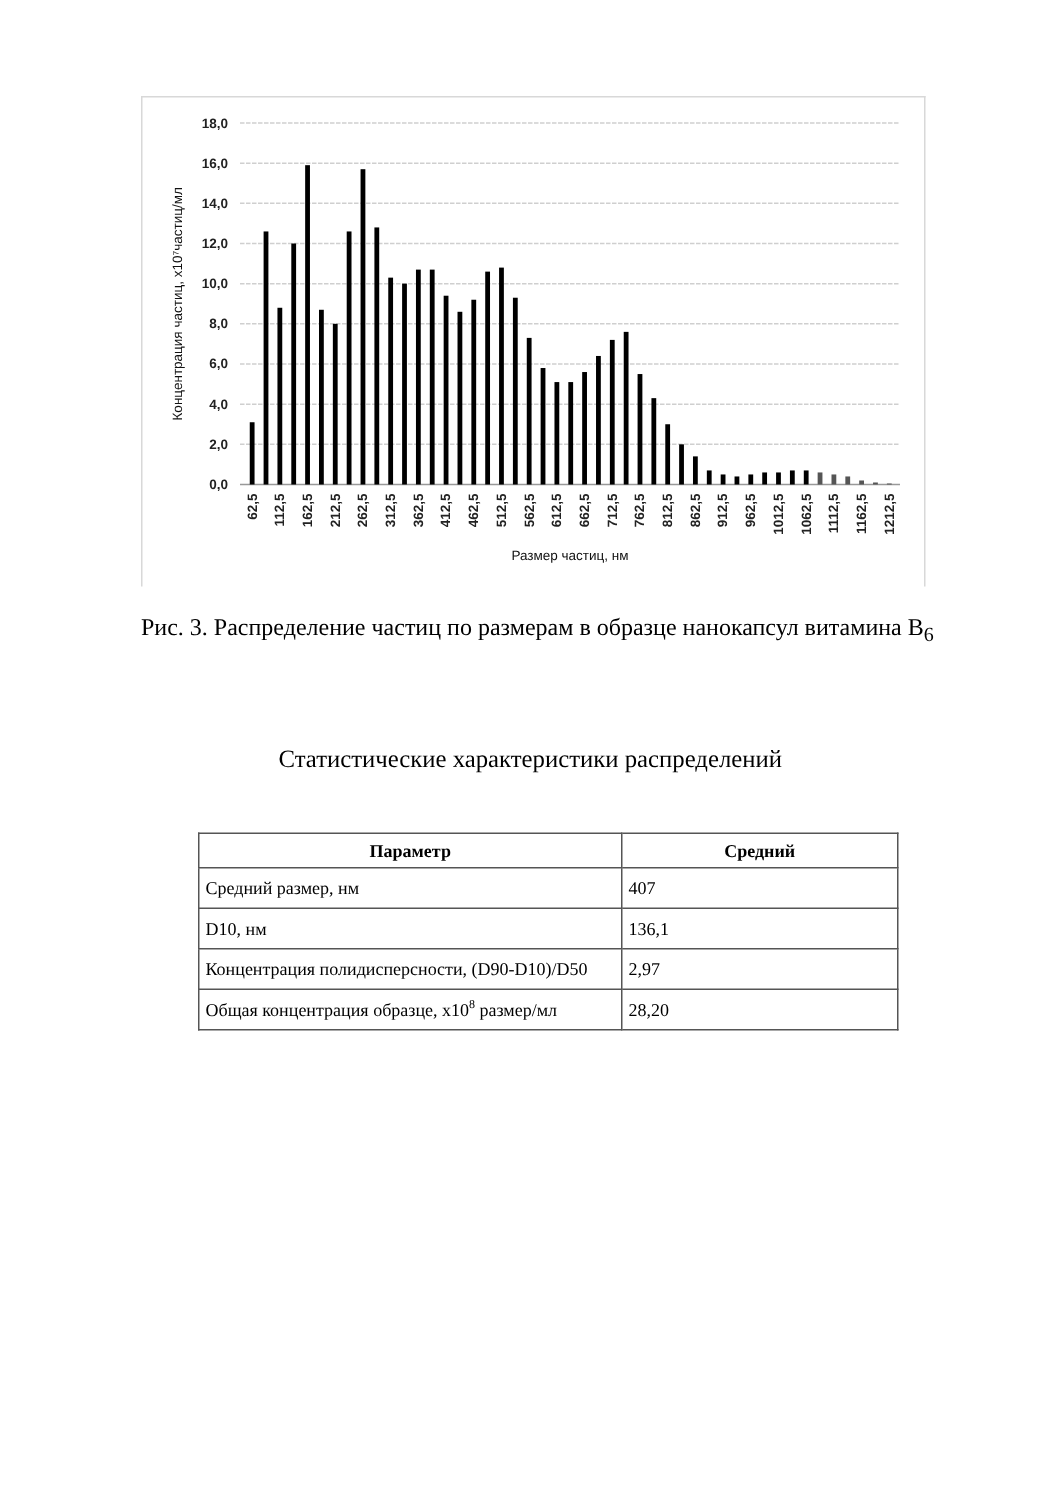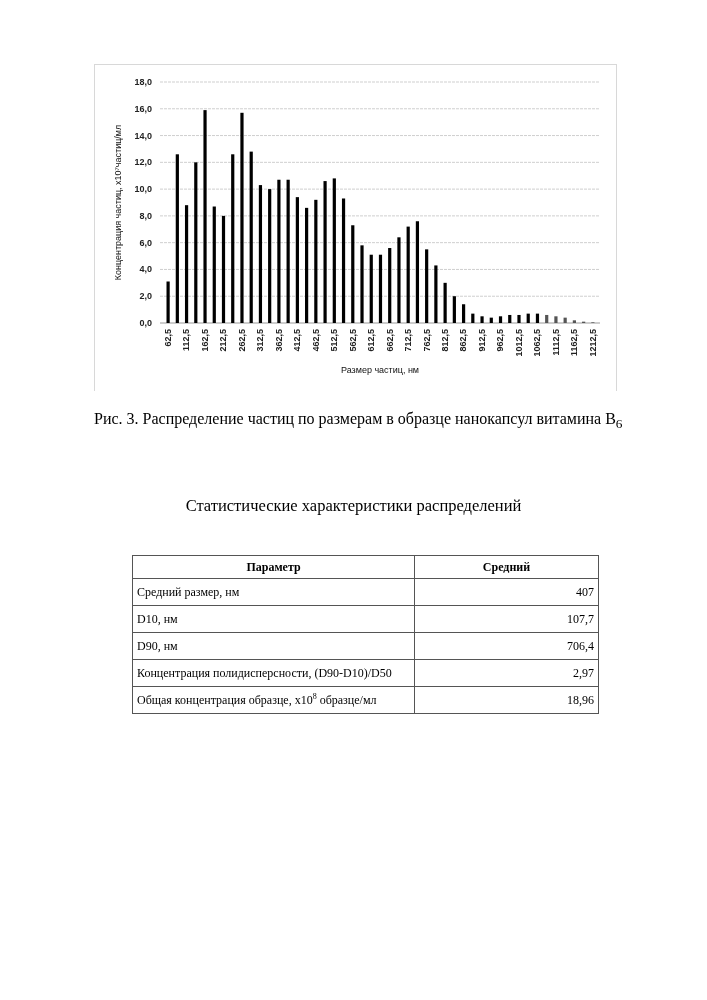--- a/index.html
+++ b/index.html
@@ -7,21 +7,21 @@
   #chart-wrap { position:absolute; left:94px; top:64px; width:521px; height:326px; border:1px solid #d8d8d8; border-bottom:none; }
   #chart-svg { position:absolute; left:0; top:0; }
   .tick-y { font-family:"Liberation Sans", sans-serif; font-size:9px; font-weight:bold; fill:#222; }
   .tick-x { font-family:"Liberation Sans", sans-serif; font-size:9px; font-weight:bold; fill:#222; }
   .axis-title { font-family:"Liberation Sans", sans-serif; font-size:9px; fill:#111; }
   #caption { position:absolute; left:94px; top:408px; width:560px; font-size:16px; line-height:21px; }
   #table-title { position:absolute; left:0; top:496px; width:707px; text-align:center; font-size:16.5px; }
   table { position:absolute; left:88px; top:555px; width:467px; border-collapse:collapse; font-size:12px;margin-left:44px; }
   td, th { border:1px solid #555; height:26px; padding:0 4px; }
   th { font-weight:bold; text-align:center; height:22px; }
-  td.val { text-align:right; width:175px; }
+  td.val { text-align:left; width:175px; }
   sup { font-size:8px; }
 </style>
 </head>
 <body>
 
 <div id="chart-wrap">
   <svg id="chart-svg" width="521" height="326">
       <line x1="65" x2="505" y1="258" y2="258" stroke="#999" stroke-width="1" stroke-dasharray=""></line>
       <text x="57" y="261" text-anchor="end" class="tick-y">0,0</text>
       <line x1="65" x2="505" y1="231.22222222222223" y2="231.22222222222223" stroke="#cfcfcf" stroke-width="1" stroke-dasharray="3,1"></line>
@@ -131,28 +131,24 @@
       <th>Средний</th>
     </tr>
   </thead>
   <tbody>
     <tr>
       <td>Средний размер, нм</td>
       <td class="val">407</td>
     </tr>
     <tr>
       <td>D10, нм</td>
-      <td class="val">107,7</td>
-    </tr>
-    <tr>
-      <td>D90, нм</td>
-      <td class="val">706,4</td>
+      <td class="val">136,1</td>
     </tr>
     <tr>
       <td>Концентрация полидисперсности, (D90-D10)/D50</td>
       <td class="val">2,97</td>
     </tr>
     <tr>
-      <td><span>Общая концентрация образце, х10</span><sup>8</sup><span> образце/мл</span></td>
-      <td class="val">18,96</td>
+      <td><span>Общая концентрация образце, х10</span><sup>8</sup><span> размер/мл</span></td>
+      <td class="val">28,20</td>
     </tr>
   </tbody>
 </table>
 
 </body></html>

